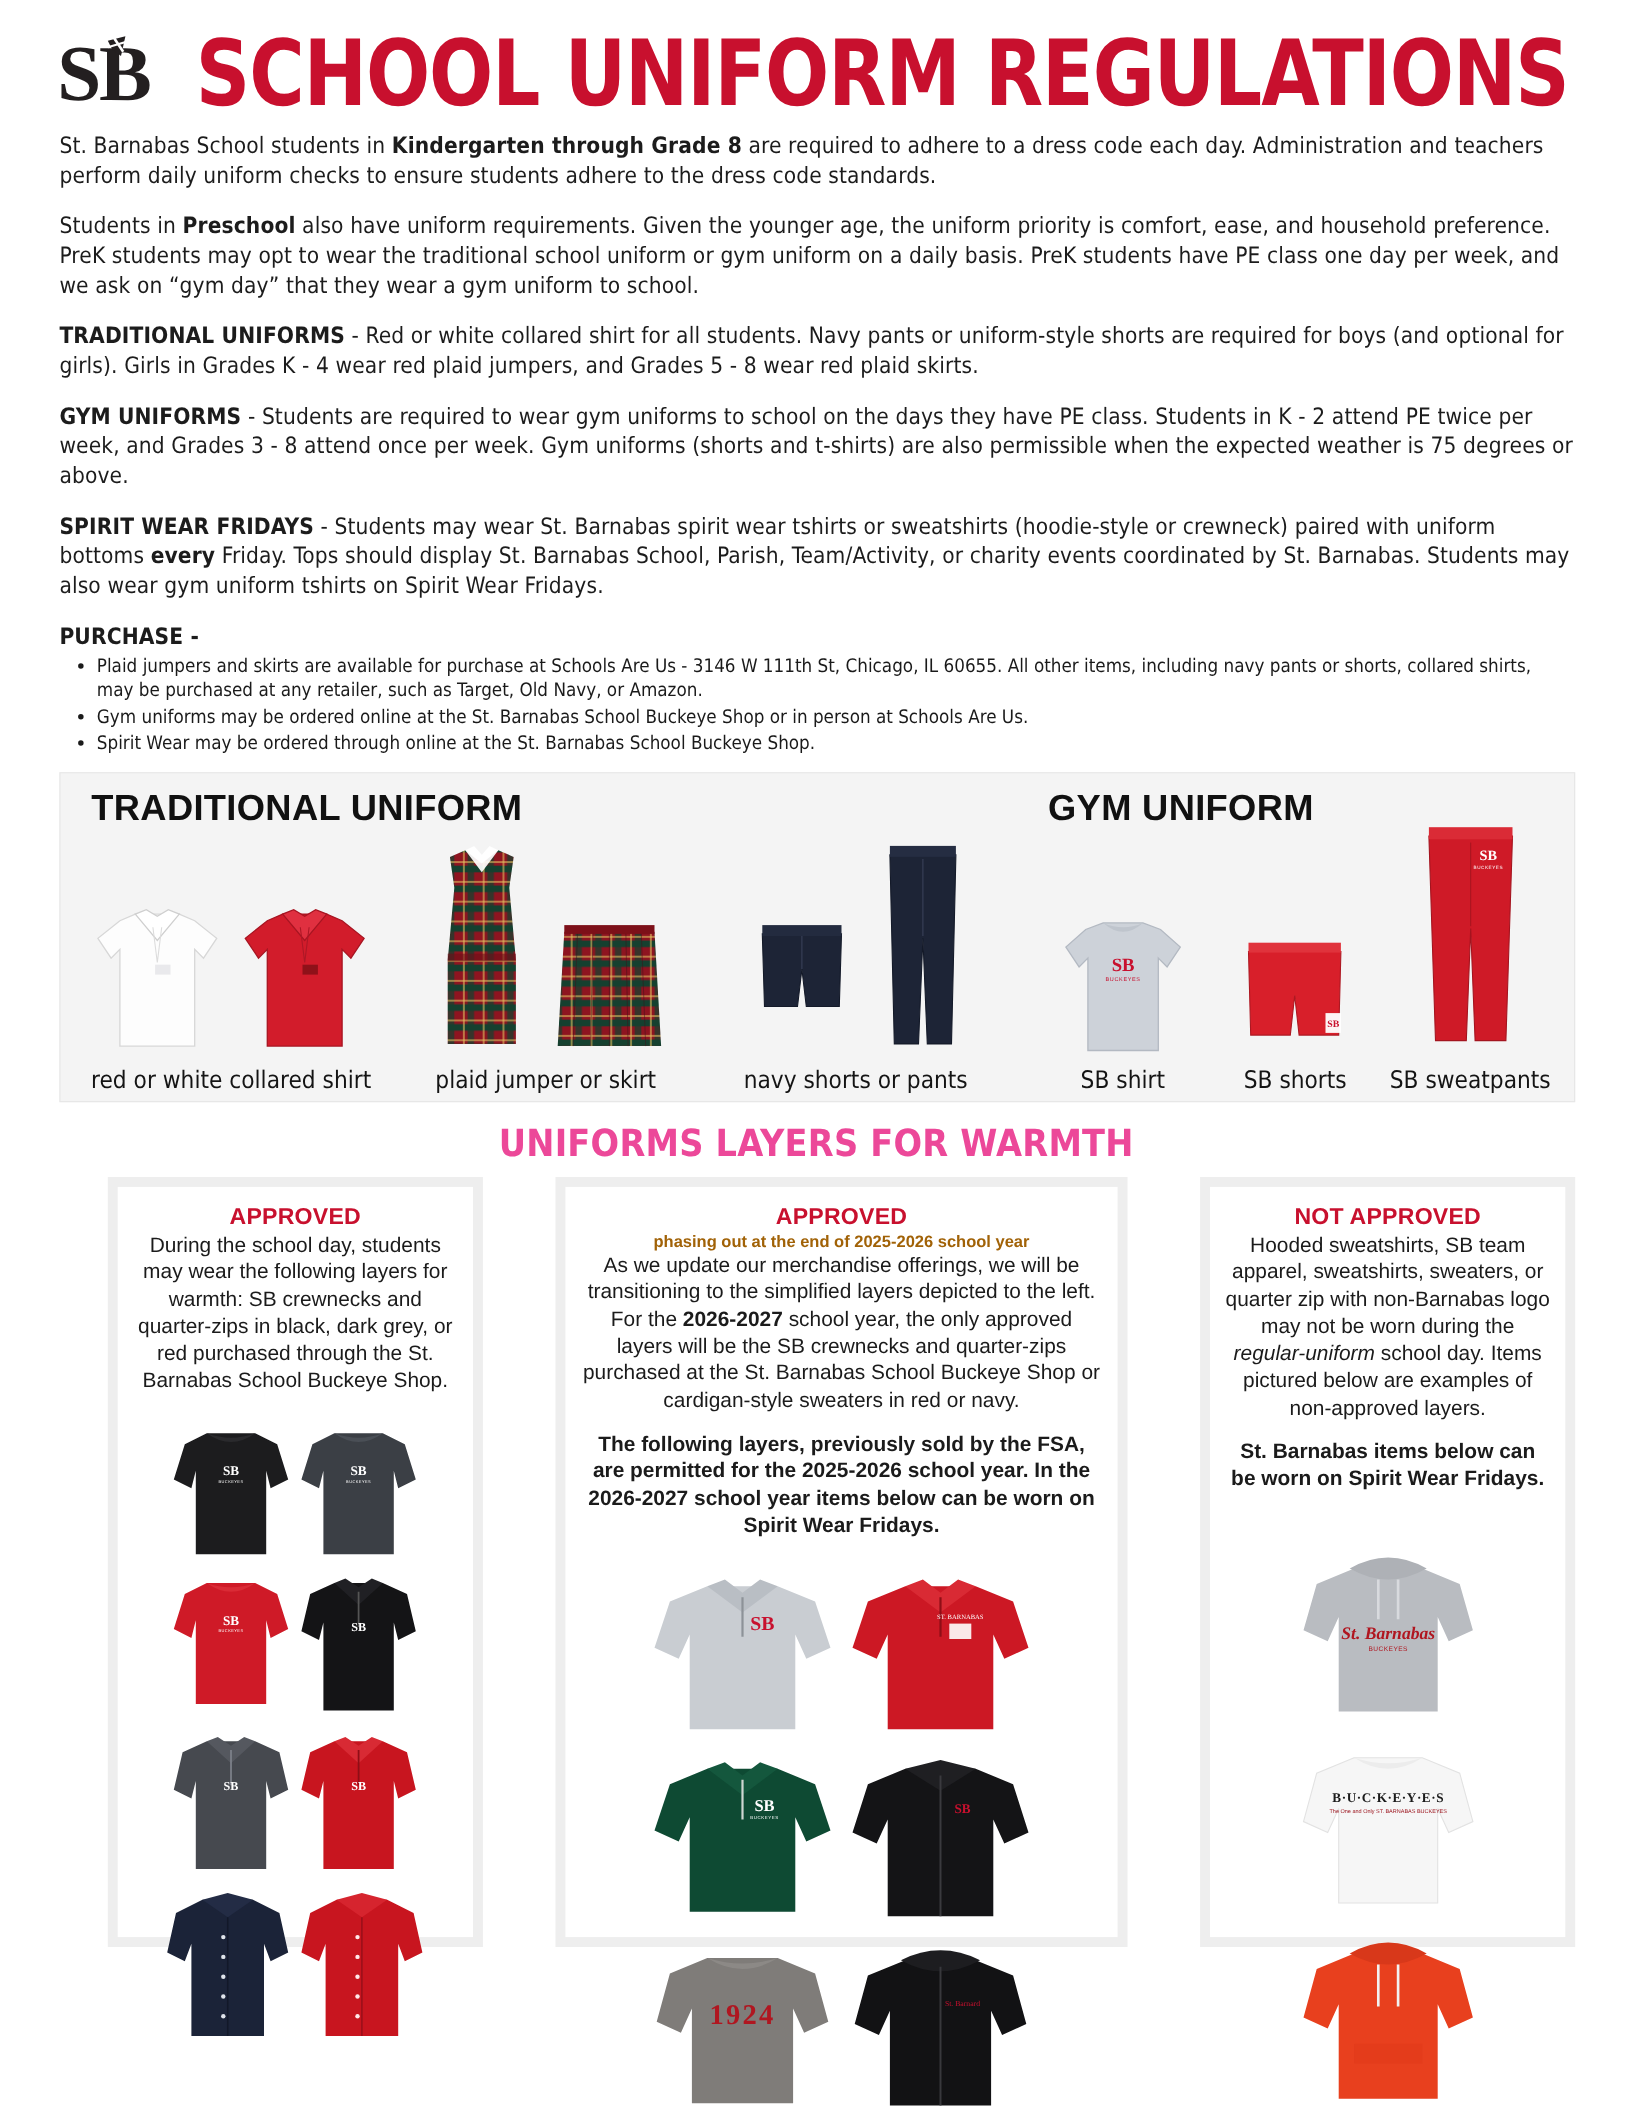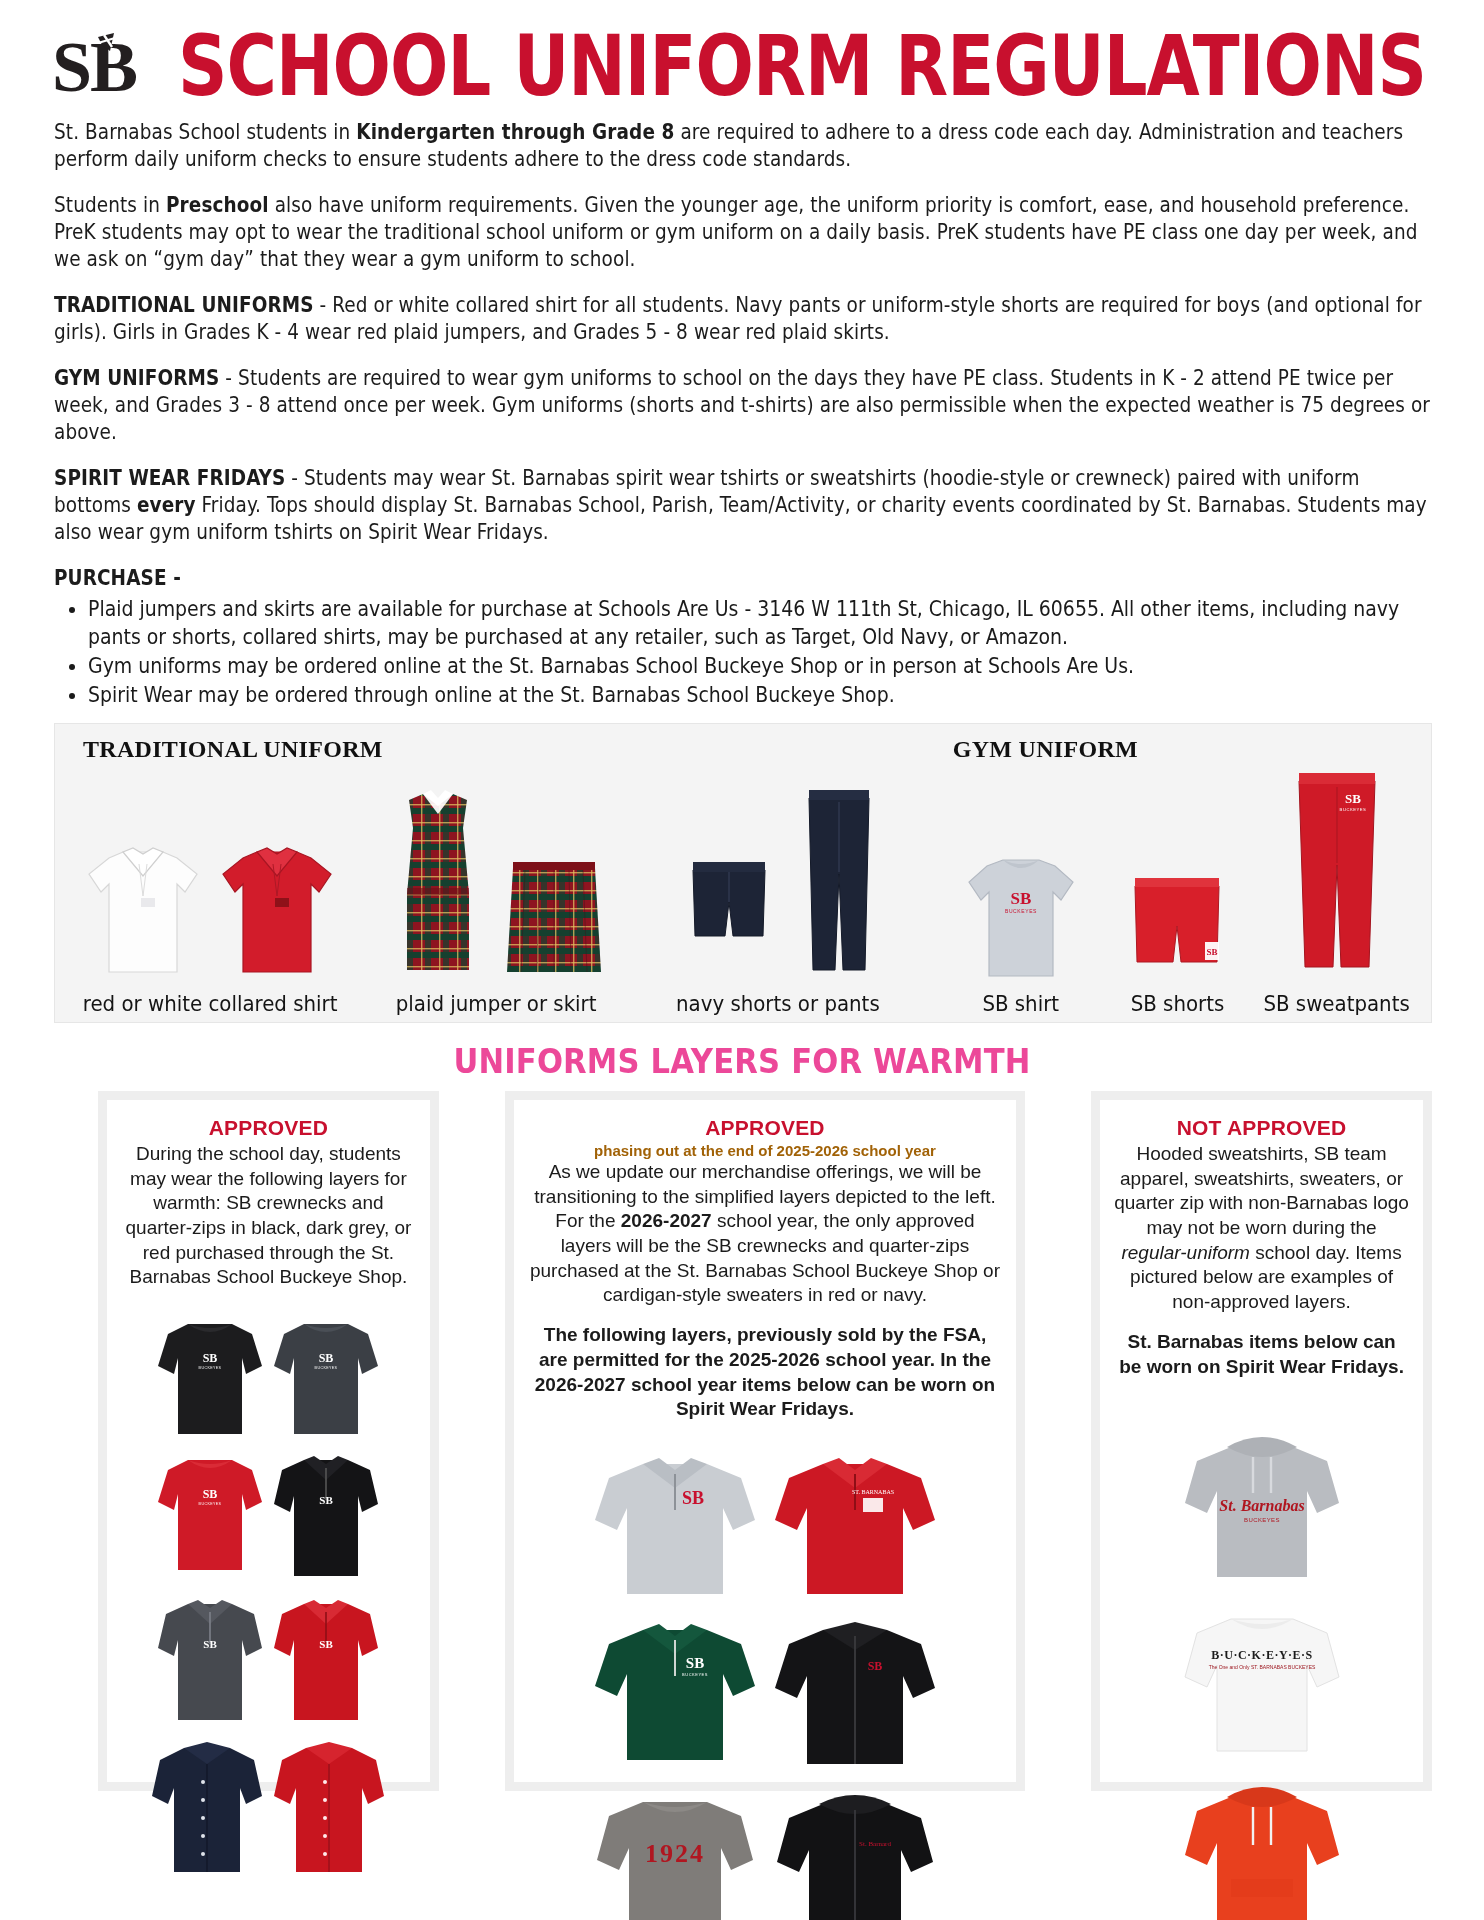--- a/index.html
+++ b/index.html
@@ -27,35 +27,35 @@
   .copy { padding: 6px 52px 0 54px; }
   .copy p {
     font-family:"Liberation Sans Narrow","DejaVu Sans Condensed","Liberation Sans",sans-serif;
     font-size:20.5px; line-height:1.32; margin:0 0 19px 0; color:#1c1c1c;
     letter-spacing:0.1px;
   }
   .copy p b, .copy p strong { font-weight:bold; }
   .copy ul { margin:0; padding-left:34px; }
   .copy li {
     font-family:"Liberation Sans Narrow","DejaVu Sans Condensed","Liberation Sans",sans-serif;
-    font-size:21px; line-height:1.34; margin:0 16px 1px 0;
+    font-size:17px; line-height:1.34; margin:0 16px 1px 0;
   }
   .lead-head { font-weight:bold; }
 
   
   .showcase {
     margin: 14px 52px 0 54px; background:#f4f4f4;
     border:1px solid #e6e6e6; height:300px; position:relative;
     display:flex;
   }
   .sc-left { width:63.5%; position:relative; }
   .sc-right { width:36.5%; position:relative; }
   .sc-title {
-    font-family:Liberation Serif, serif;
-    font-weight:bold; font-size:24px; letter-spacing:0.3px; color:#111;
+    font-family:Liberation Sans, sans-serif;
+    font-weight:bold; font-size:33px; letter-spacing:0.3px; color:#111;
     position:absolute; top:12px;
   }
   .sc-title.left { left:28px; }
   .sc-title.right { left:24px; }
   .sc-items { display:flex; align-items:flex-end; height:100%; padding:0 10px; }
   .sc-group { display:flex; flex-direction:column; align-items:center; justify-content:flex-end;
               height:100%; padding-bottom:6px; }
   .sc-row { display:flex; align-items:flex-end; gap:6px; }
   .sc-cap {
     font-family:"Liberation Sans Narrow","DejaVu Sans Condensed","Liberation Sans",sans-serif;

